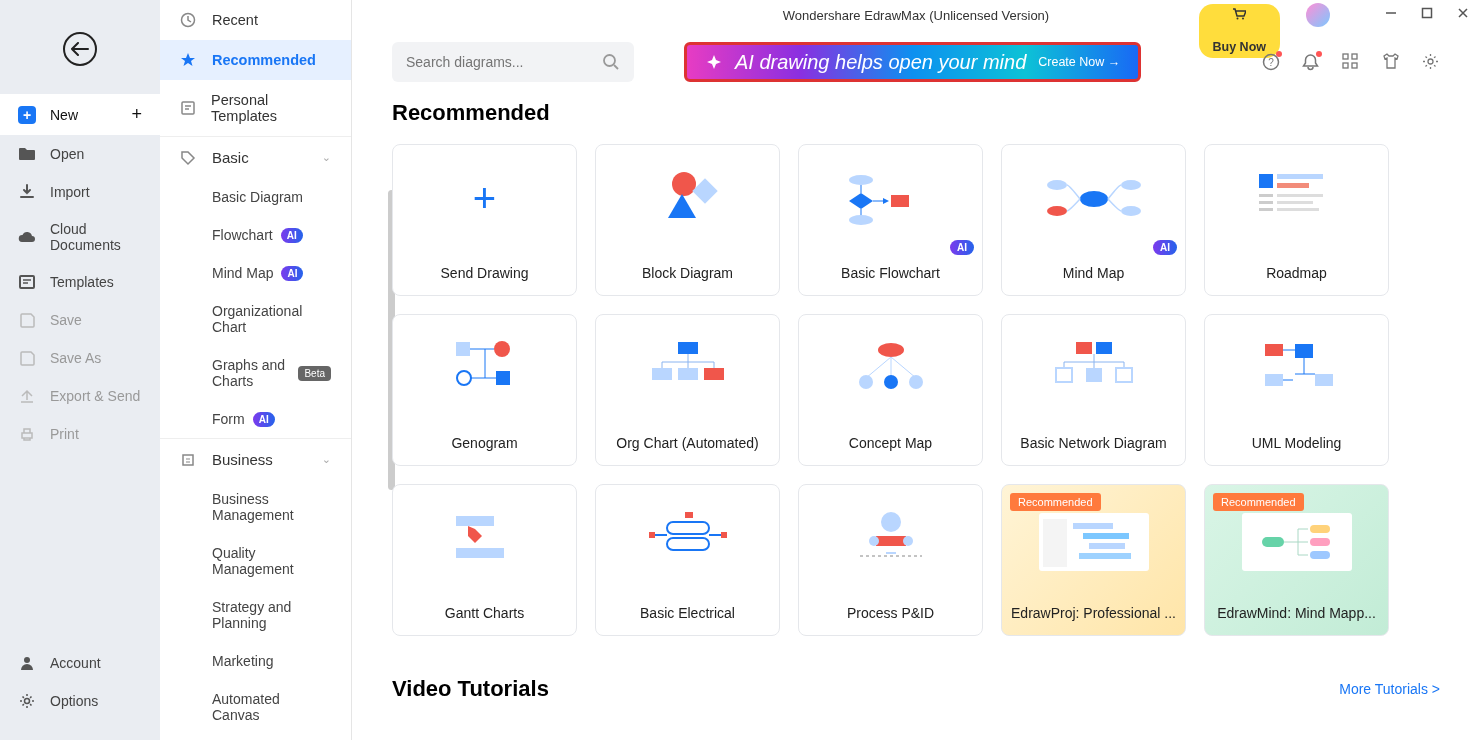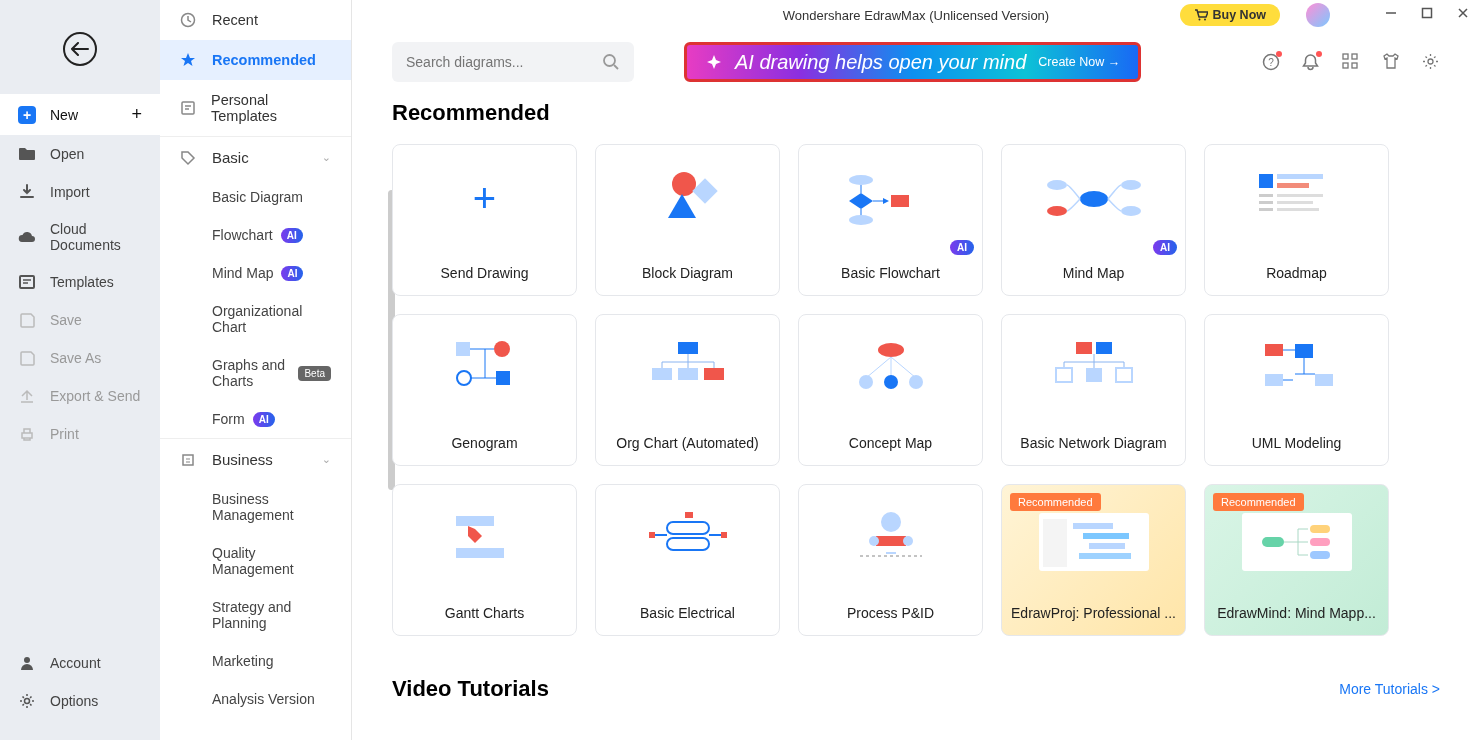--- a/index.html
+++ b/index.html
@@ -24,21 +24,21 @@
 .cat-group .chev{margin-left:auto;color:#aaa;font-size:11px;}
 .sub-item{padding:11px 20px 11px 52px;font-size:14px;color:#444;cursor:pointer;display:flex;align-items:center;}
 .ai-badge{background:linear-gradient(90deg,#7c3aed,#2563eb);color:#fff;font-size:10px;font-weight:700;padding:2px 6px;border-radius:8px;margin-left:8px;}
 .beta-badge{background:#666;color:#fff;font-size:10px;padding:2px 6px;border-radius:4px;margin-left:auto;}
 .scrollbar{position:absolute;left:388px;top:190px;width:7px;height:300px;background:#ccc;border-radius:4px;}
 .main{flex:1;height:100%;display:flex;flex-direction:column;position:relative;}
 .titlebar{height:30px;display:flex;align-items:center;justify-content:center;position:relative;}
 .titlebar-title{font-size:13px;color:#333;}
 .win-controls{position:absolute;right:10px;top:6px;display:flex;gap:22px;align-items:center;}
 .win-ctrl{width:14px;height:14px;display:flex;align-items:center;justify-content:center;color:#555;cursor:pointer;}
-.buy-btn{position:absolute;right:200px;top:4px;background:#ffdd3c;border-radius:14px;padding:4px 14px;font-size:12.5px;font-weight:600;color:#333;display:flex;align-items:center;gap:5px;cursor:pointer;}
+.buy-btn{position:absolute;right:200px;top:4px;background:#ffdd3c;border-radius:14px;padding:4px 14px;font-size:12.5px;font-weight:600;color:#333;display:flex;align-items:center;gap:20px;cursor:pointer;flex-direction:column;}
 .avatar{position:absolute;right:150px;top:3px;width:24px;height:24px;border-radius:50%;background:linear-gradient(135deg,#ff8fd6,#7cc7ff);}
 .toolbar{height:64px;display:flex;align-items:center;padding:0 40px;}
 .search-box{width:242px;height:40px;background:#f2f3f5;border-radius:6px;display:flex;align-items:center;padding:0 14px;}
 .search-box input{flex:1;border:none;background:transparent;outline:none;font-size:14px;}
 .ai-banner{margin-left:50px;height:40px;border-radius:6px;background:linear-gradient(90deg,#e73cc3,#8b2fe0,#0d90f0,#0dc2d6,#1969f5);display:flex;align-items:center;padding:0 18px;color:#fff;cursor:pointer;border:3px solid #d33;gap:12px;}
 .ai-banner-text{font-size:20px;font-weight:400;font-style:italic;}
 .ai-banner-action{font-size:12.5px;}
 .right-icons{margin-left:auto;display:flex;gap:22px;align-items:center;}
 .ri{width:18px;height:18px;color:#666;cursor:pointer;position:relative;}
 .ri .dot{position:absolute;top:-2px;right:-2px;width:6px;height:6px;background:#f55;border-radius:50%;}
@@ -233,21 +233,21 @@
   <div class="sub-item">
       <span>Quality Management</span>
     </div>
   <div class="sub-item">
       <span>Strategy and Planning</span>
     </div>
   <div class="sub-item">
       <span>Marketing</span>
     </div>
   <div class="sub-item">
-      <span>Analysis Version</span>
+      <span>Automated Canvas</span>
     </div>
 </div>
 <div class="scrollbar"></div>
 
 <div class="main">
   <div class="titlebar">
     <span class="titlebar-title">Wondershare EdrawMax (Unlicensed Version)</span>
     <div class="buy-btn">
       <svg width="14" height="12" viewBox="0 0 14 12">
           <path d="M1 1h2l2 7h7l2-5H4" fill="none" stroke="#333" stroke-width="1.5"></path>

